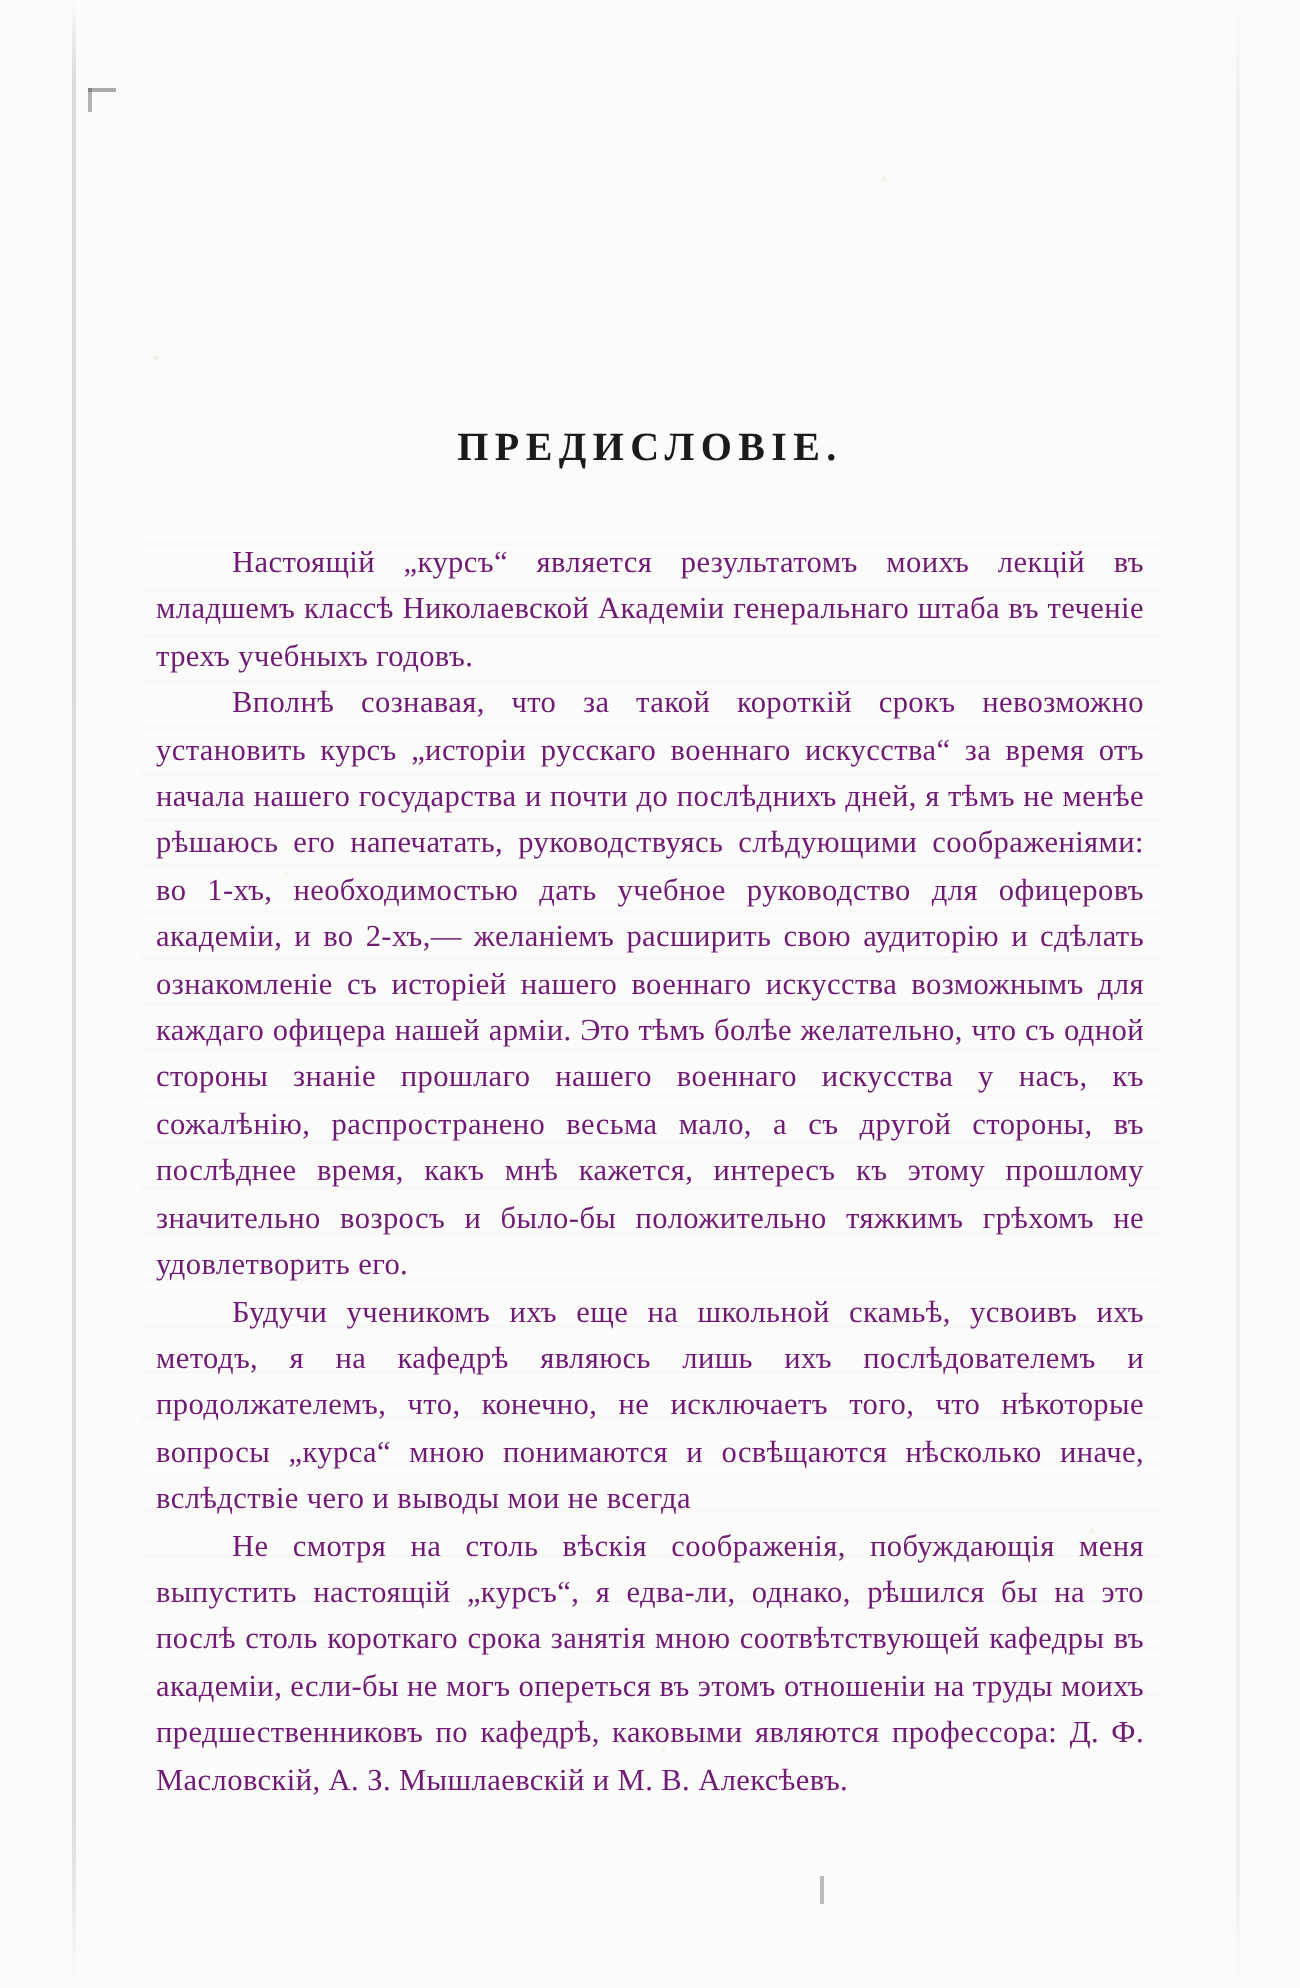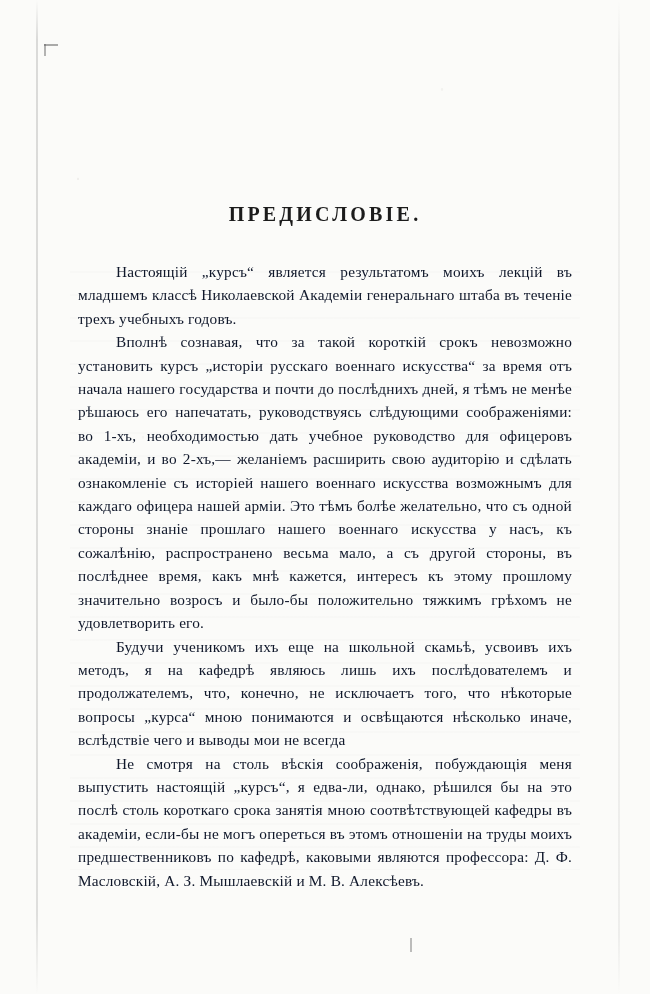--- a/index.html
+++ b/index.html
@@ -60,41 +60,41 @@
     left: 410px;
     top: 938px;
     width: 2px;
     height: 14px;
     background: rgba(110,110,110,0.45);
   }
 
   .content {
     position: absolute;
     left: 78px;
-    top: 203px;
+    top: 213px;
     width: 494px;
   }
 
   .doc-title {
     text-align: center;
     font-size: 20px;
     letter-spacing: 3.2px;
     font-weight: 700;
     color: #1b1b1b;
     margin: 0 0 34px 0;
     font-family: "Liberation Serif", serif;
   }
 
   p.para {
     margin: 0 0 0 0;
     text-align: justify;
     text-justify: inter-word;
     font-size: 15.3px;
     line-height: 23.4px;
-    color: #0f172a;
+    color: #701a75;
     letter-spacing: 0.2px;
     text-indent: 38px;
     hyphens: none;
   }
   p.para + p.para {
     margin-top: 0px;
   }
 
   
   .speckle {

